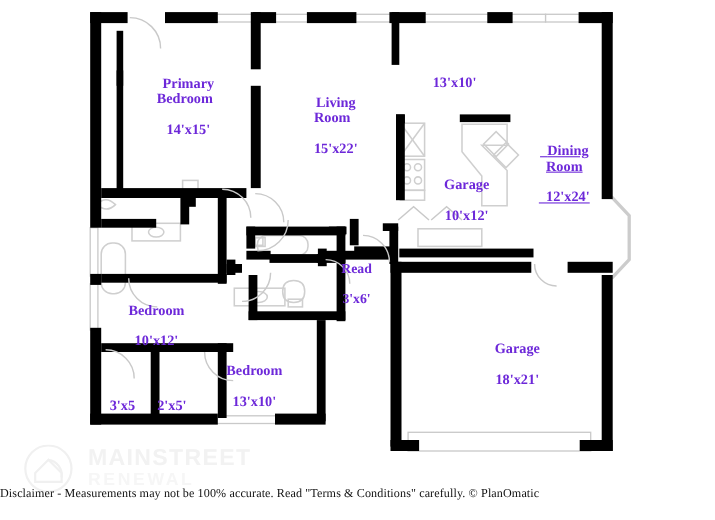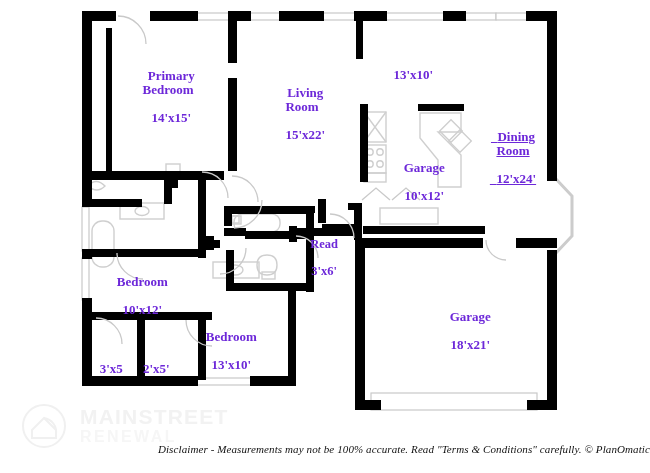--- a/index.html
+++ b/index.html
@@ -19,26 +19,25 @@
     white-space:pre;
     letter-spacing:0px;
   }
   .lbl-room{font-size:13px;}
   .lbl-small{font-size:12.5px;}
   .lbl-big{font-size:13px;}
   .disclaimer{
     position:absolute;
     left:0;right:0;
     top:443px;
-    text-align:right;
+    text-align:left;
     font-family:"Liberation Serif", serif;
     font-size:11px;
     color:#111111;
     letter-spacing:0.1px;
-    font-style:italic;
   }
   .watermark{
     position:absolute;
     left:18px;top:404px;
     width:230px;height:44px;
     opacity:1;
     pointer-events:none;
   }
   .wm-text{
     position:absolute;left:62px;top:2px;

